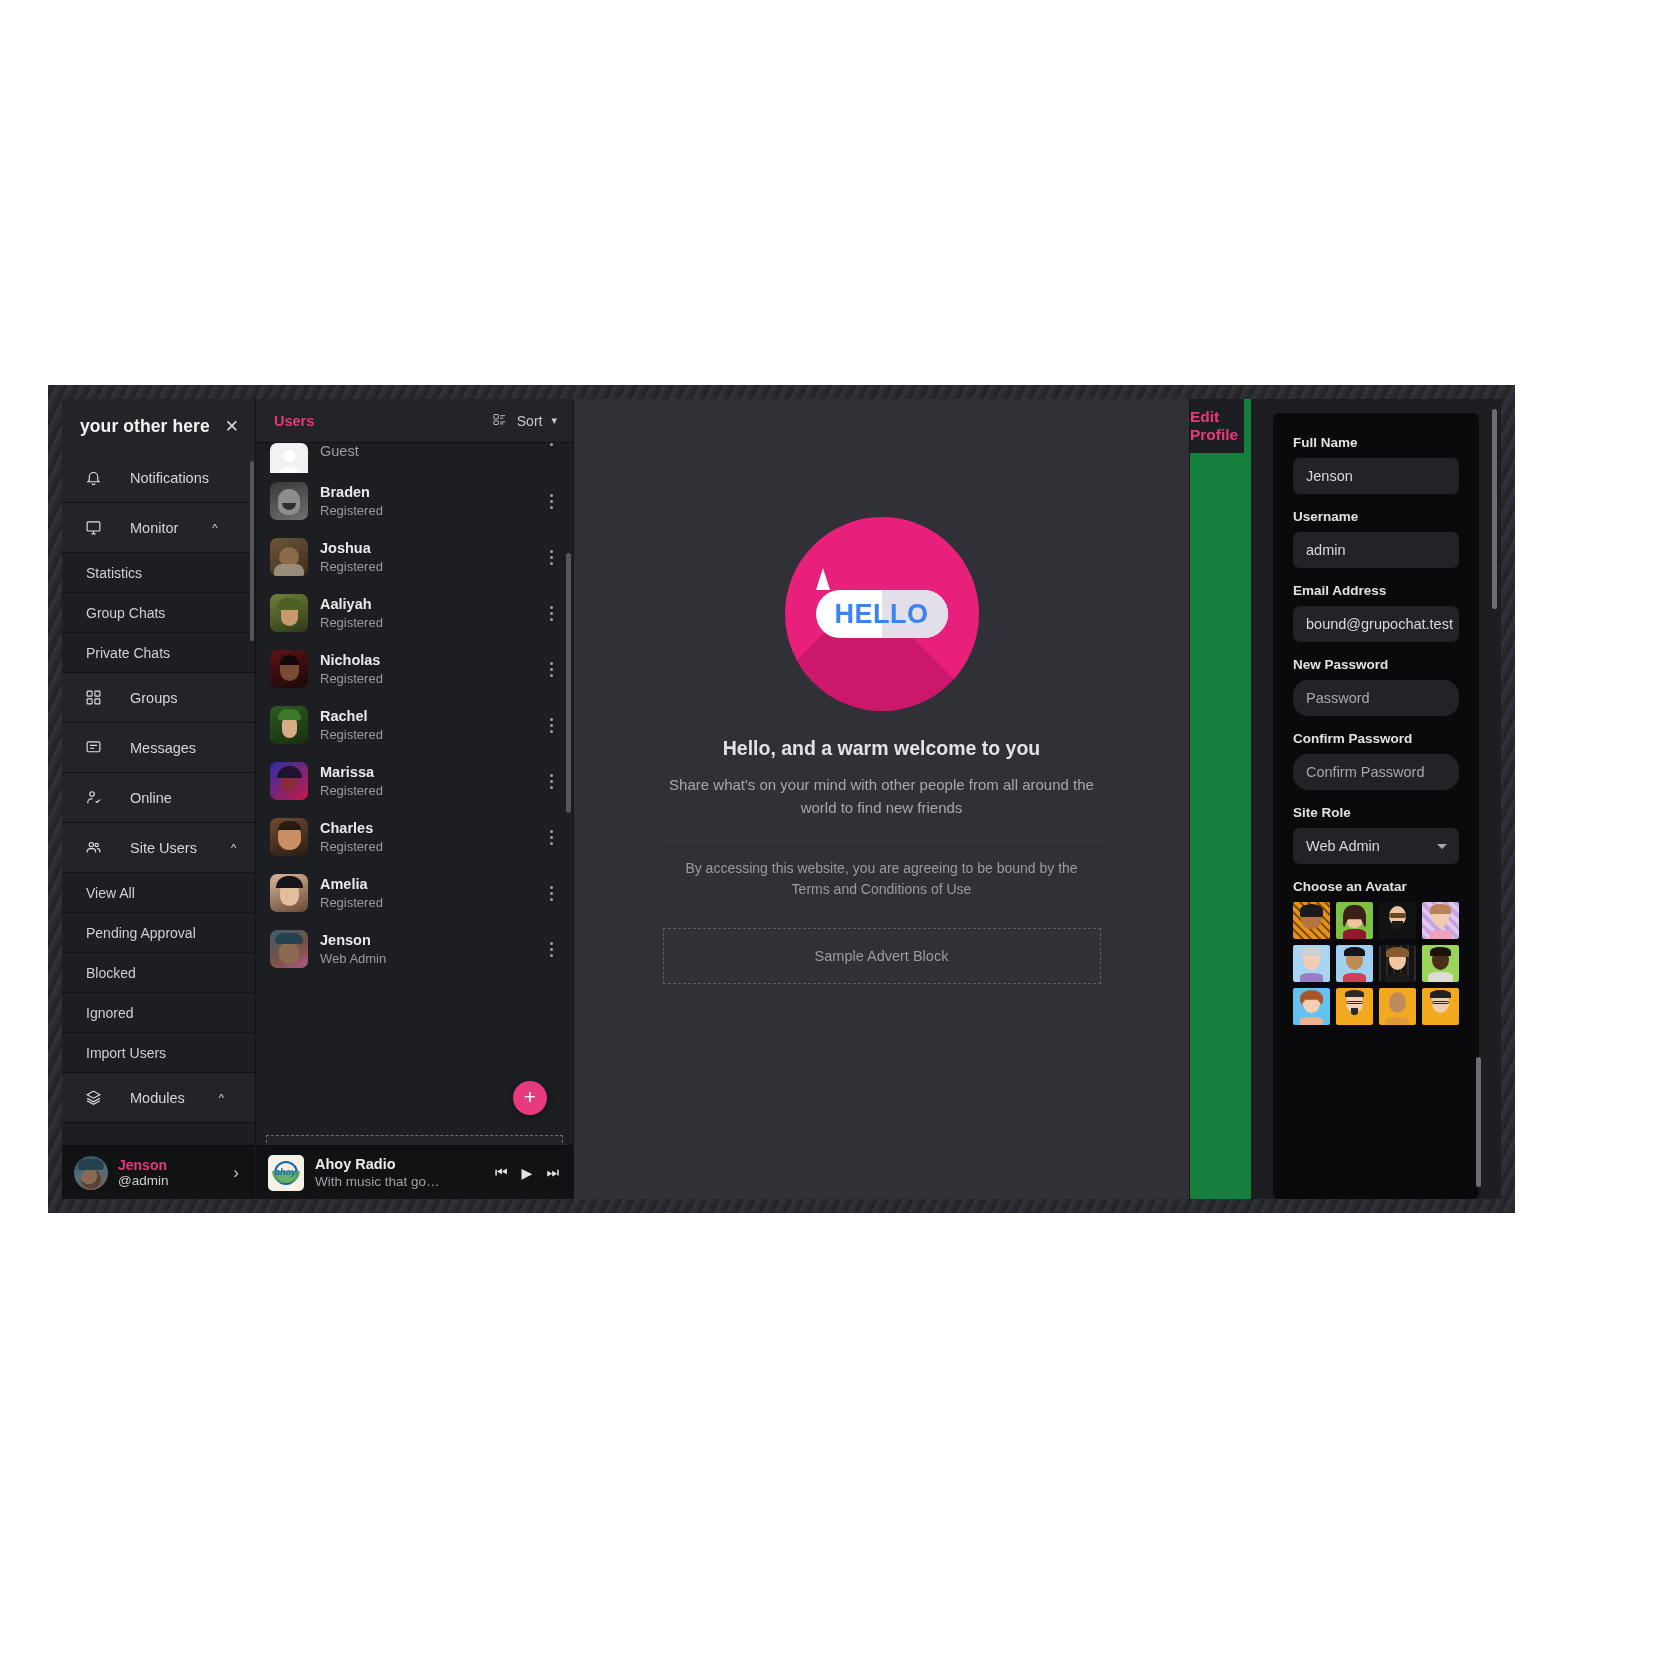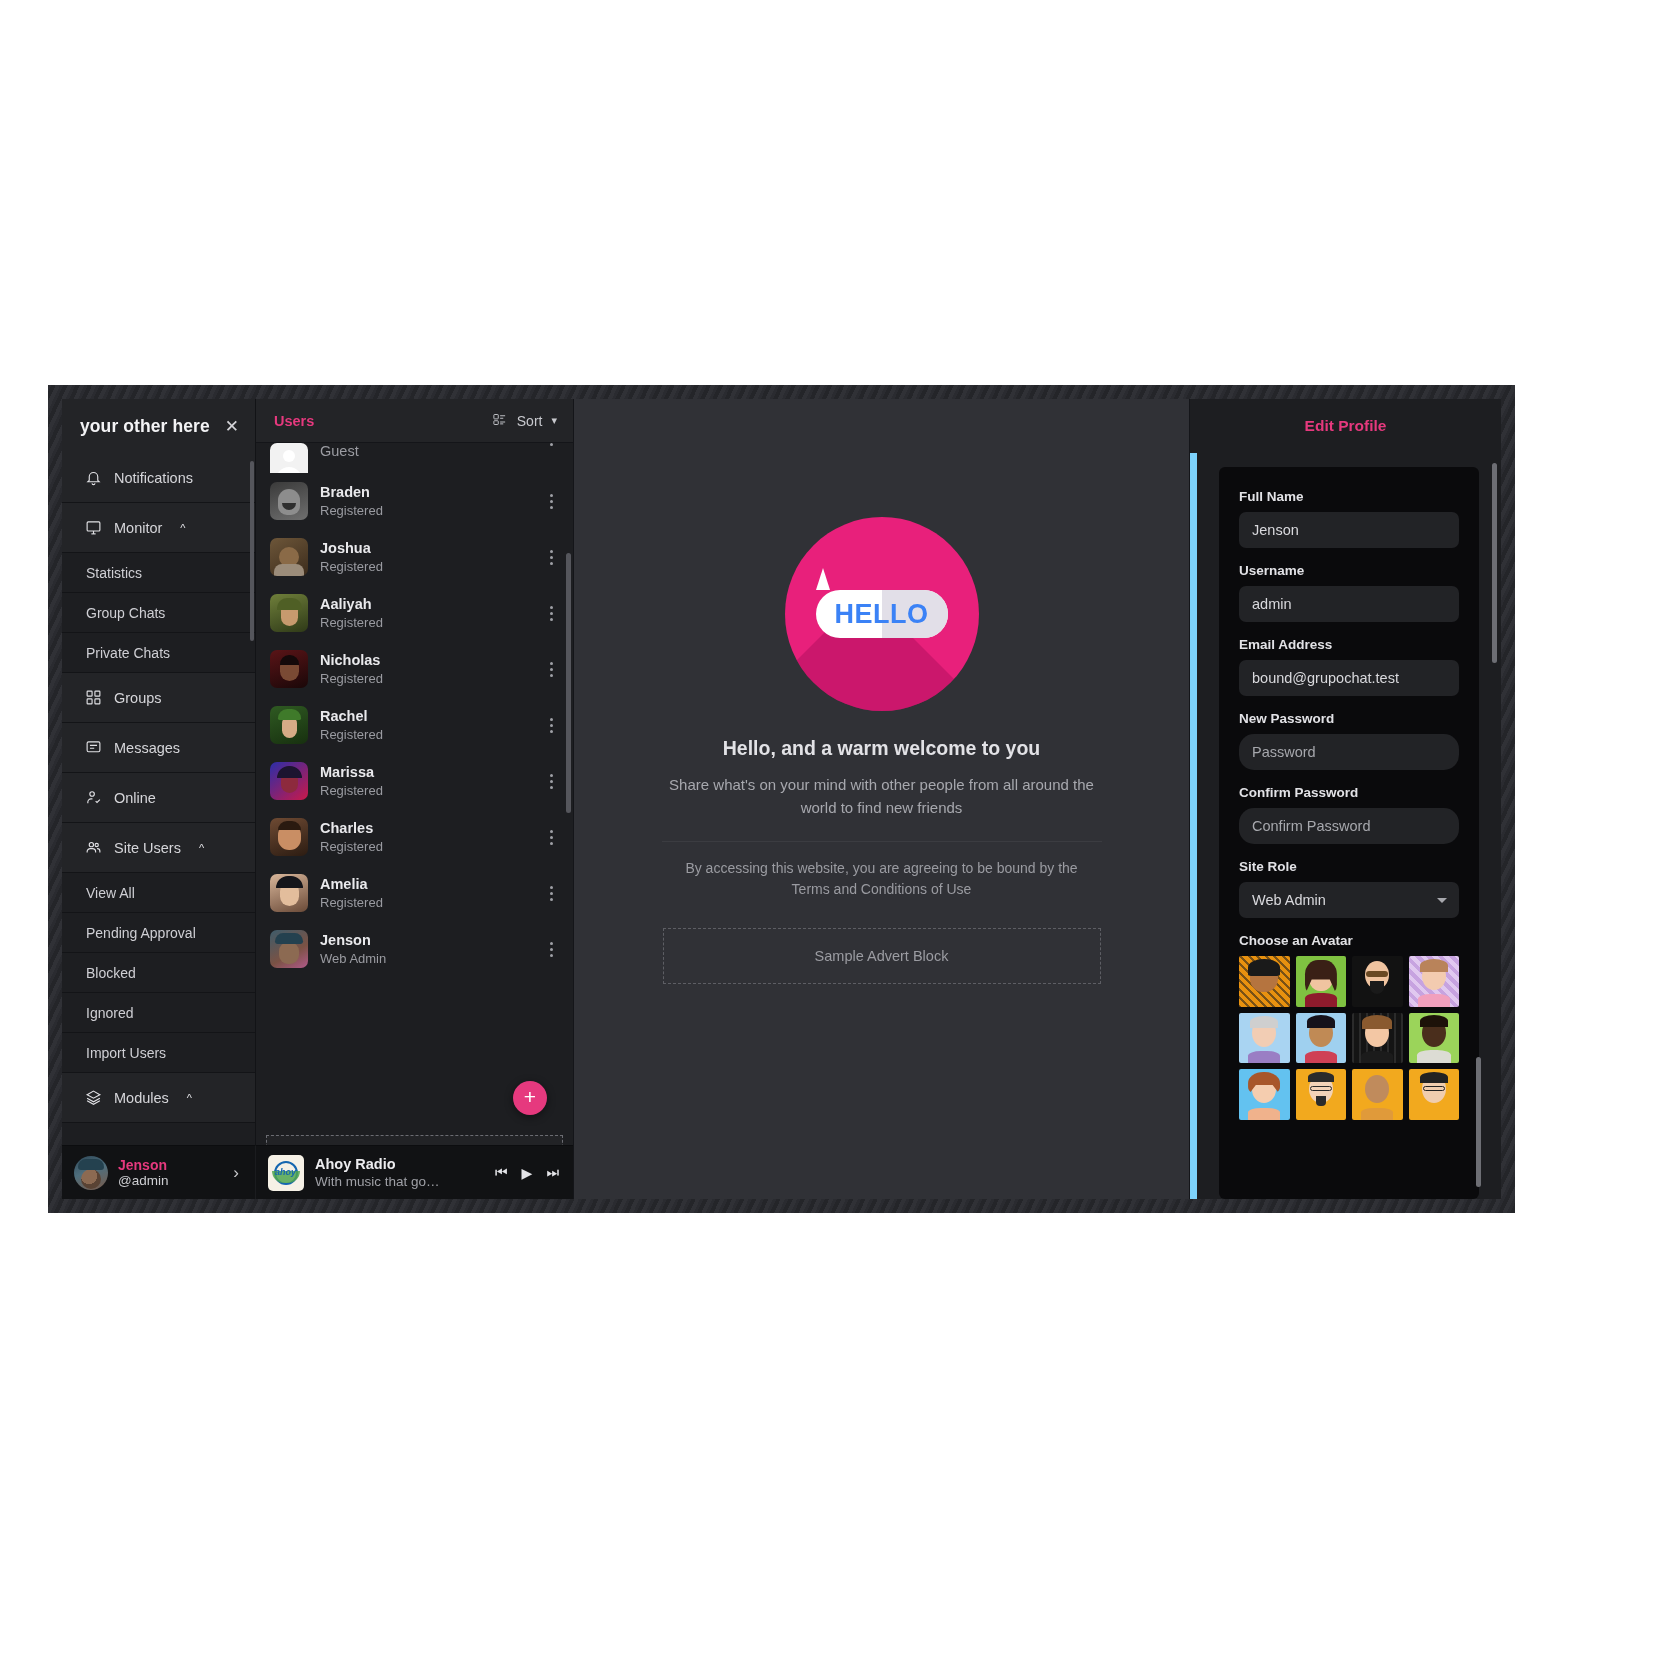--- a/index.html
+++ b/index.html
@@ -65,21 +65,21 @@
   .nav-scroll {
     flex: 1 1 auto;
     overflow: hidden;
     position: relative;
     background: #1d1e21;
   }
   .nav-item {
     height: 50px;
     display: flex; align-items: center;
     padding-left: 22px;
-    gap: 12px;
+    gap: 28px;
     color: #d6d6da;
     font-size: 14.5px;
     border-bottom: 1px solid #131417;
     cursor: pointer;
     background: #232427;
     text-align: right;
   }
   .nav-item.sub {
     background: #1d1e21;
     padding-left: 24px;
@@ -289,22 +289,22 @@
   .radio-logo .txt { position:absolute; left:7px; top:12px; color:#1566b0; font-size:9px; font-style:italic; font-weight:700; z-index:3;}
   .radio-meta { flex: 1 1 auto; min-width: 0; display: flex; flex-direction: column; gap: 2px; }
   .radio-title { color: #ececef; font-size: 14.5px; font-weight: 700; }
   .radio-desc { color: #9fa0a6; font-size: 13.5px; white-space: nowrap; overflow: hidden; }
   .radio-ctrls { display: flex; align-items: center; gap: 14px; padding-right: 4px; }
   .radio-ctrls span { color: #e4e4e8; font-size: 14px; cursor: pointer; }
 
   
   .edit-panel {
     width: 312px; flex: 0 0 312px;
-    background: #7dd3fc;
-    display: flex; flex-direction: column;
+    background: #15803d;
+    display: flex; flex-direction: row;
     position: relative;
     border-left: 1px solid #141519;
   }
   .edit-head {
     height: 54px; flex: 0 0 54px;
     display: flex; align-items: center; justify-content: center;
     background: #1d1e21;
   }
   .edit-title { color: #e6397e; font-size: 15.5px; font-weight: 600; }
   .edit-body {

